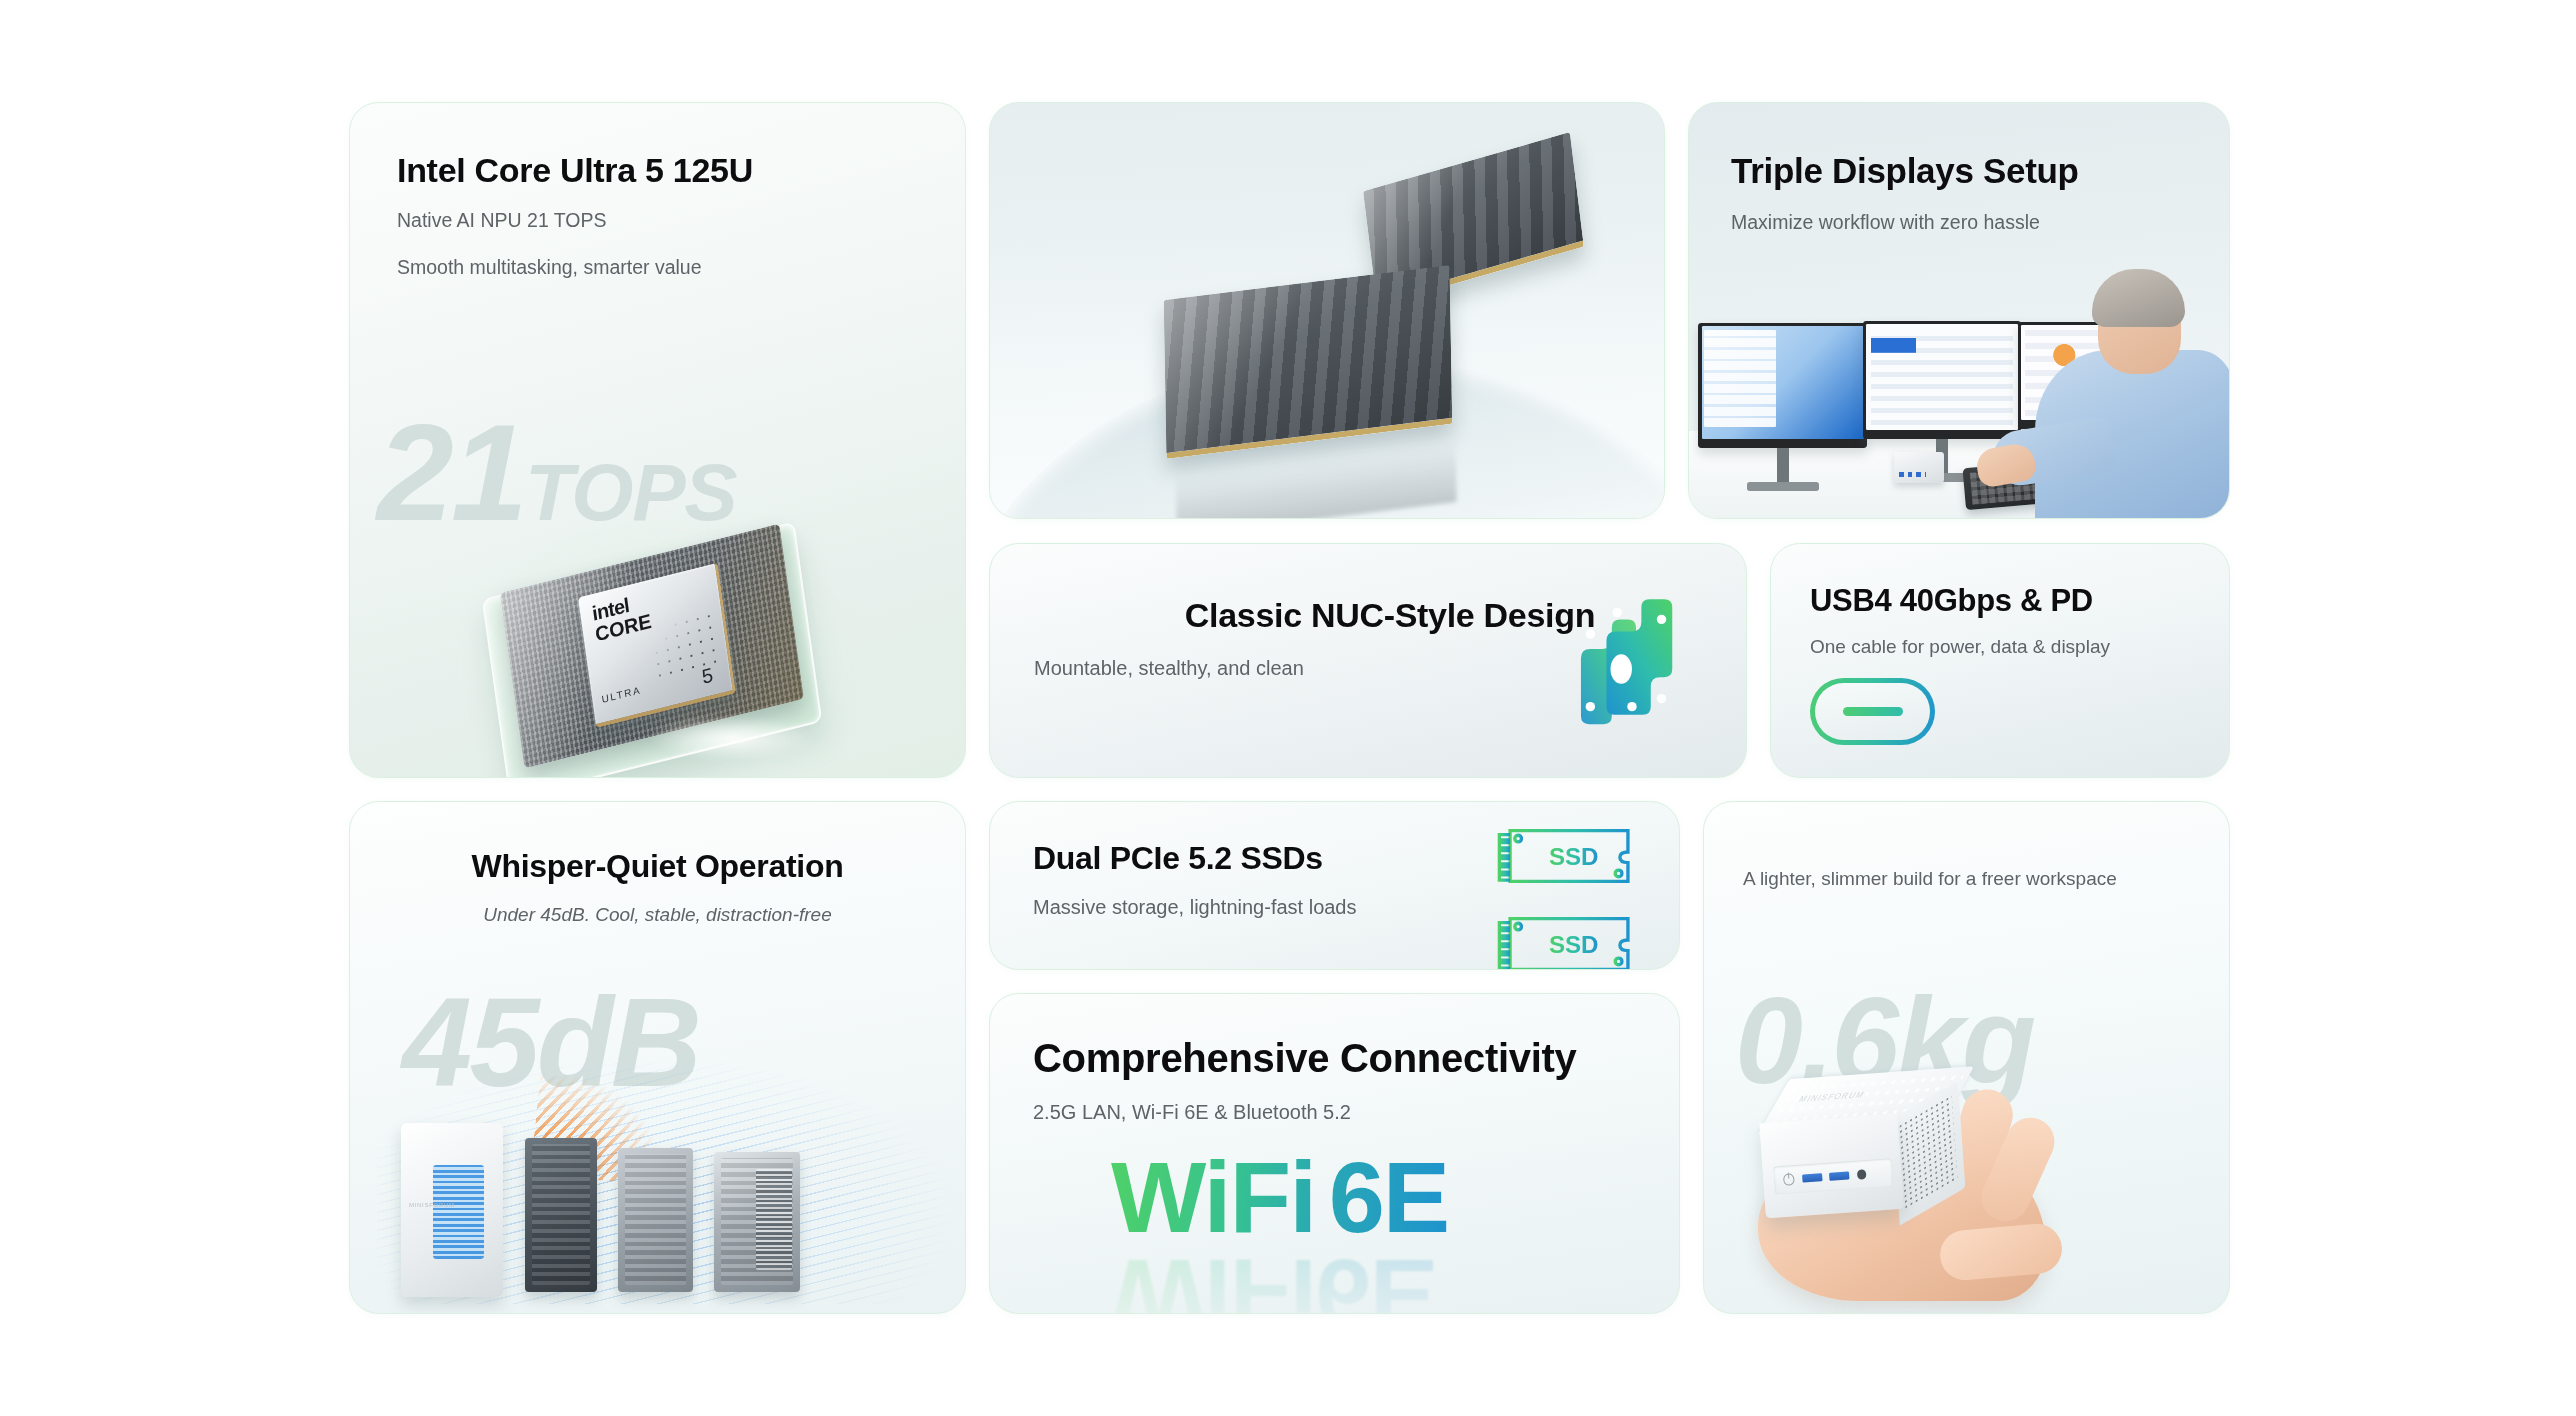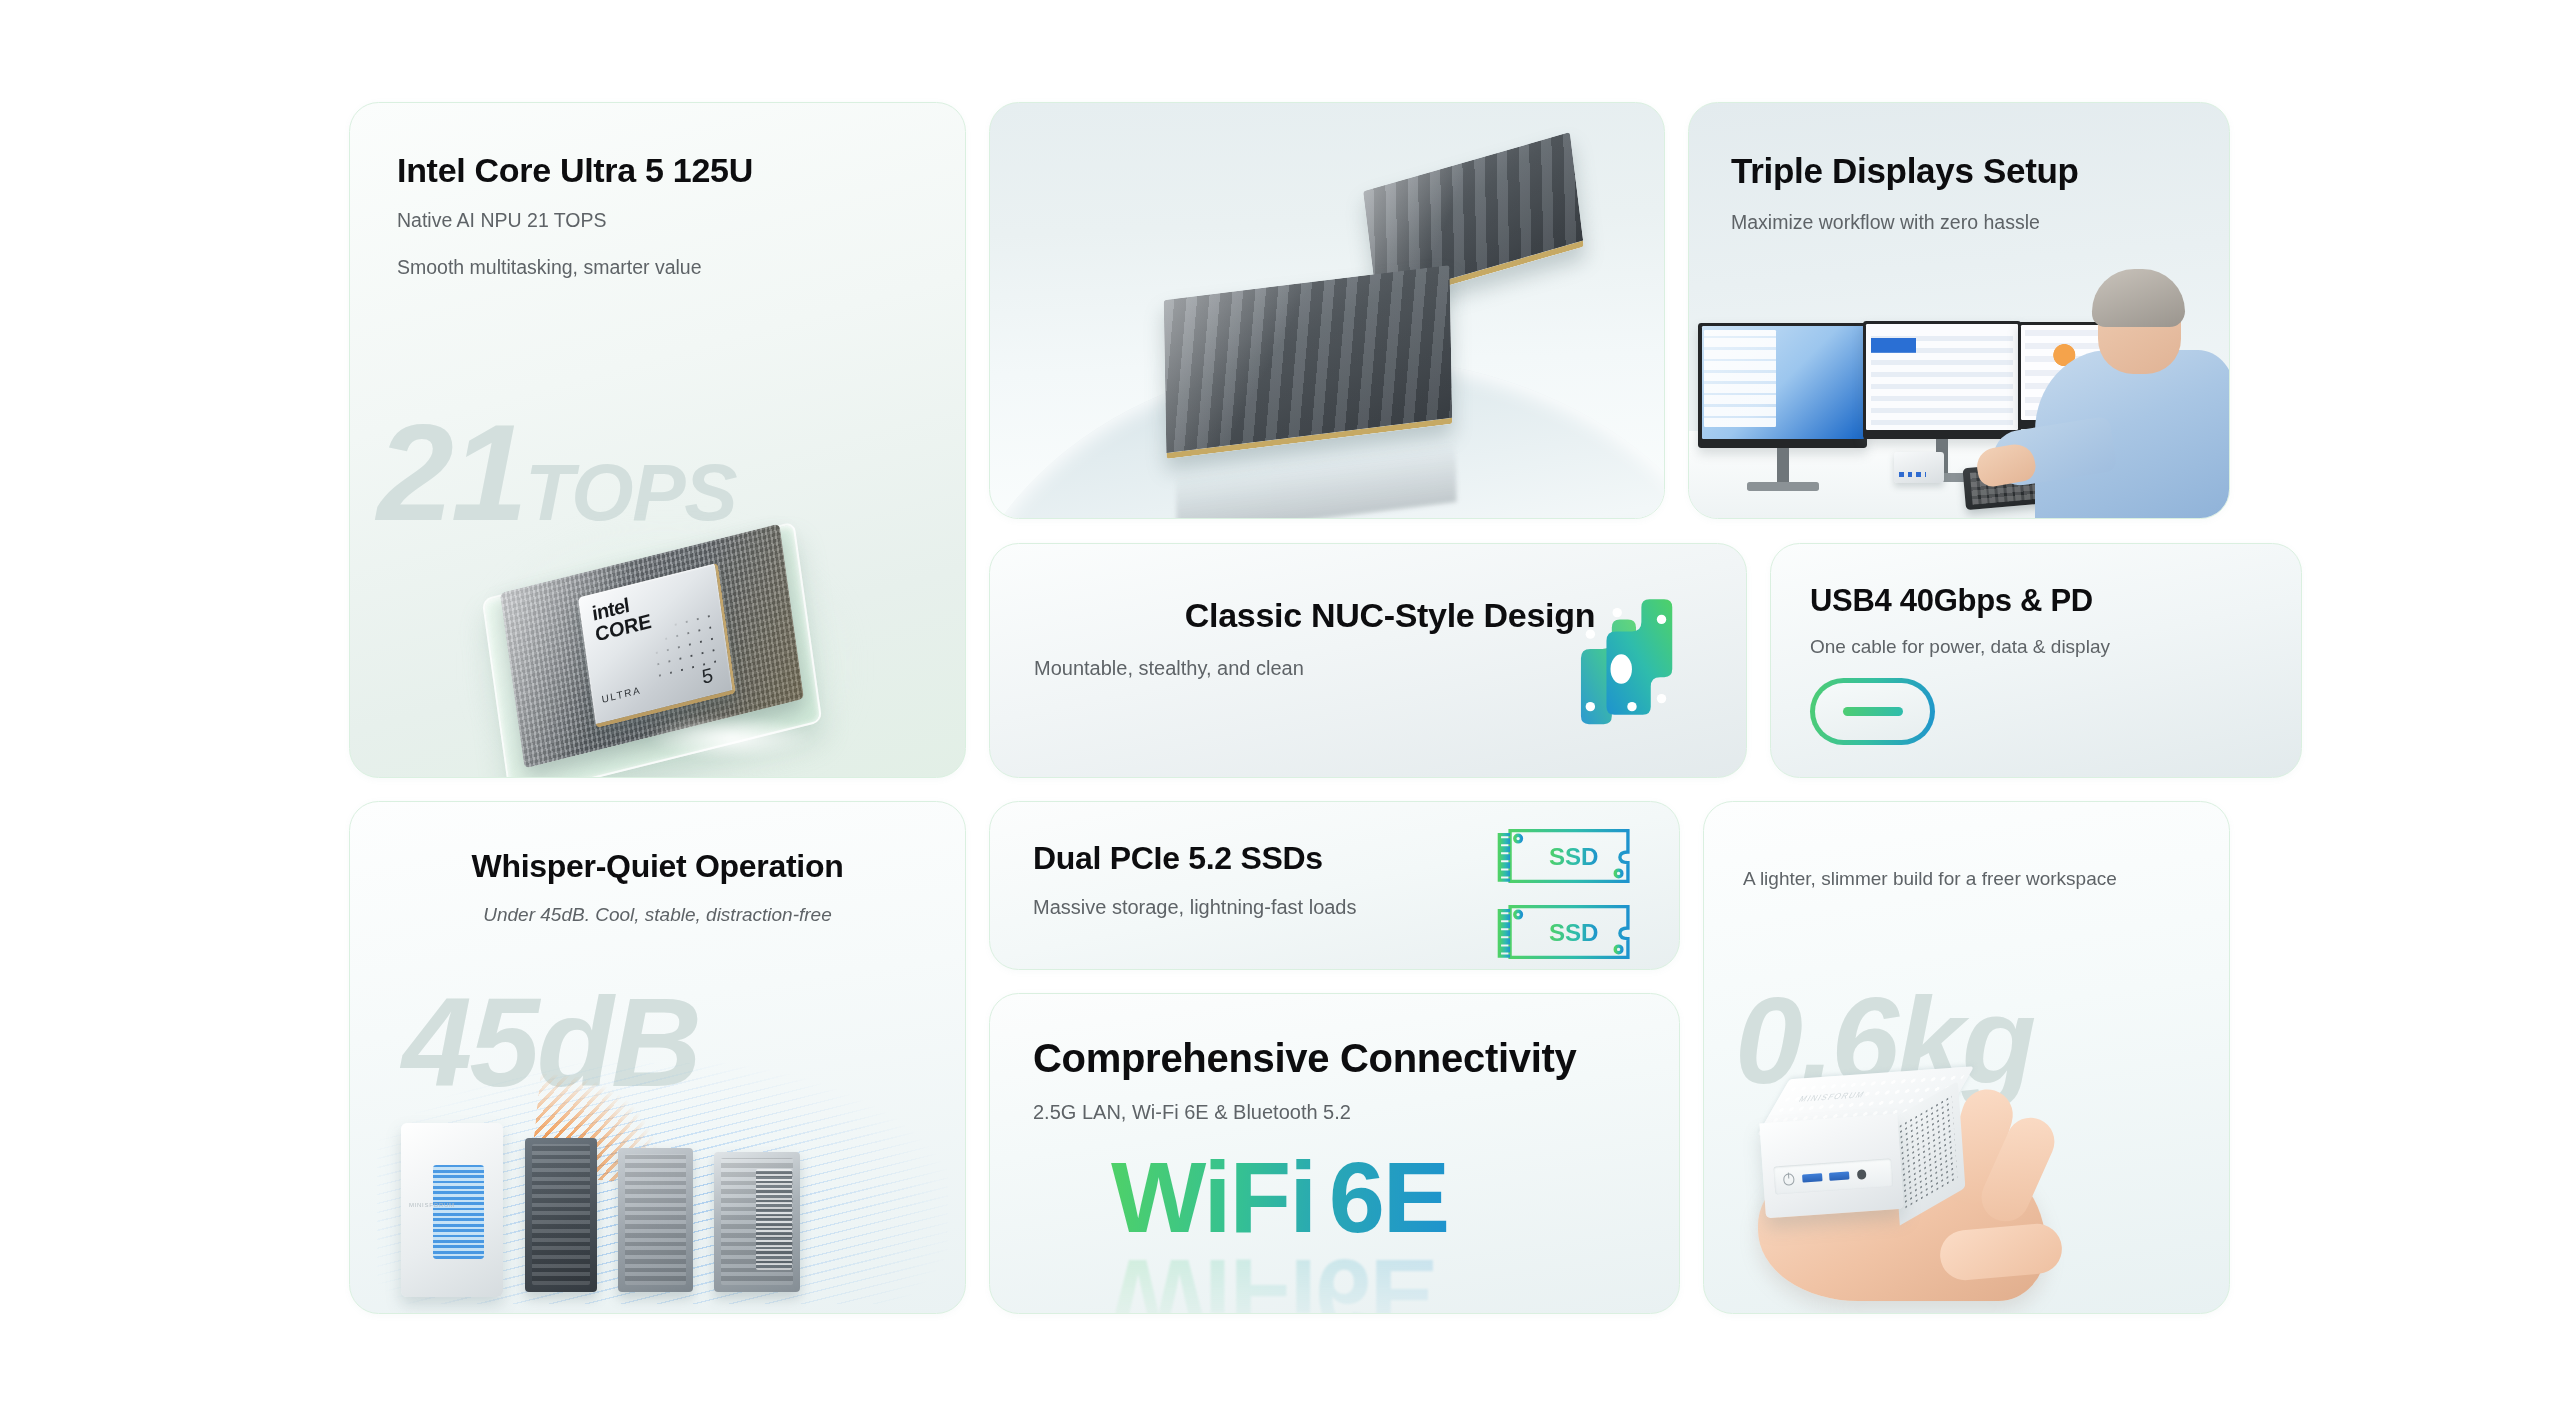--- a/index.html
+++ b/index.html
@@ -228,21 +228,21 @@
 
   
   #card-nuc { left: 989px; top: 543px; width: 758px; height: 235px;
      background: linear-gradient(168deg,#fbfdfd 0%,#f1f5f6 45%,#e3eaec 100%); }
   #card-nuc .pad { padding: 52px 0 0 44px; }
   #card-nuc .title { font-size: 34px; text-align: center; }
   #card-nuc .sub { margin-top: 20px; }
   .vesa { position:absolute; right: 63px; top: 31px; width: 141px; height: 168px; z-index: 5; }
 
   
-  #card-usb { left: 1770px; top: 543px; width: 532px; height: 235px;
+  #card-usb { left: 1770px; top: 543px; width: 460px; height: 235px;
      background: linear-gradient(168deg,#fbfdfd 0%,#f0f5f6 48%,#e2eaec 100%); }
   #card-usb .pad { padding: 40px 0 0 39px; }
   #card-usb .title { font-size: 31px; }
   #card-usb .sub { margin-top: 14.8px; font-size: 19px; }
   .usbc-port {
     position:absolute; left: 39px; bottom: 32px; width: 125px; height: 67px;
     border-radius: 34px; padding: 4.7px; z-index: 5;
     background: linear-gradient(100deg,#4ecd72 0%,#35bfa0 48%,#1e93ce 100%);
   }
   .usbc-port .inner {
@@ -296,21 +296,21 @@
     background: repeating-linear-gradient(0deg, rgba(255,255,255,.55) 0 2px, rgba(60,70,78,.55) 2px 4.7px); border-radius:2px; }
   .plate::before { content:""; position:absolute; inset: 6.7px;
     background: repeating-linear-gradient(0deg, rgba(255,255,255,.13) 0 4px, rgba(0,0,0,.12) 4px 8.7px); border-radius:2px; }
 
   
   #card-ssd { left: 989px; top: 801px; width: 691px; height: 169px;
      background: linear-gradient(168deg,#fcfdfd 0%,#f3f8f8 50%,#e8eff0 100%); }
   #card-ssd .pad { padding: 39px 0 0 43px; }
   #card-ssd .title { font-size: 32px; }
   #card-ssd .sub { margin-top: 16px; }
-  .ssd-stack { position:absolute; right: 35px; top: 23px; display:flex; flex-direction:column; gap: 14px; z-index:5;justify-content:center; }
+  .ssd-stack { position:absolute; right: 35px; top: 23px; display:flex; flex-direction:column; gap: 26px; z-index:5;justify-content:center; }
 
   
   #card-net { left: 989px; top: 993px; width: 691px; height: 321px;
      background: linear-gradient(172deg,#fcfdfd 0%,#f4f9f9 40%,#e9f1f2 100%); }
   #card-net .pad { padding: 42px 0 0 43px; }
   #card-net .title { font-size: 40px; }
   #card-net .sub { margin-top: 17.4px; }
   .wifi-brand {
     position:absolute; left: 121px; top: 153px; z-index: 5;
     font-size: 101px; font-weight: 800; letter-spacing: -2px; line-height: 1;

